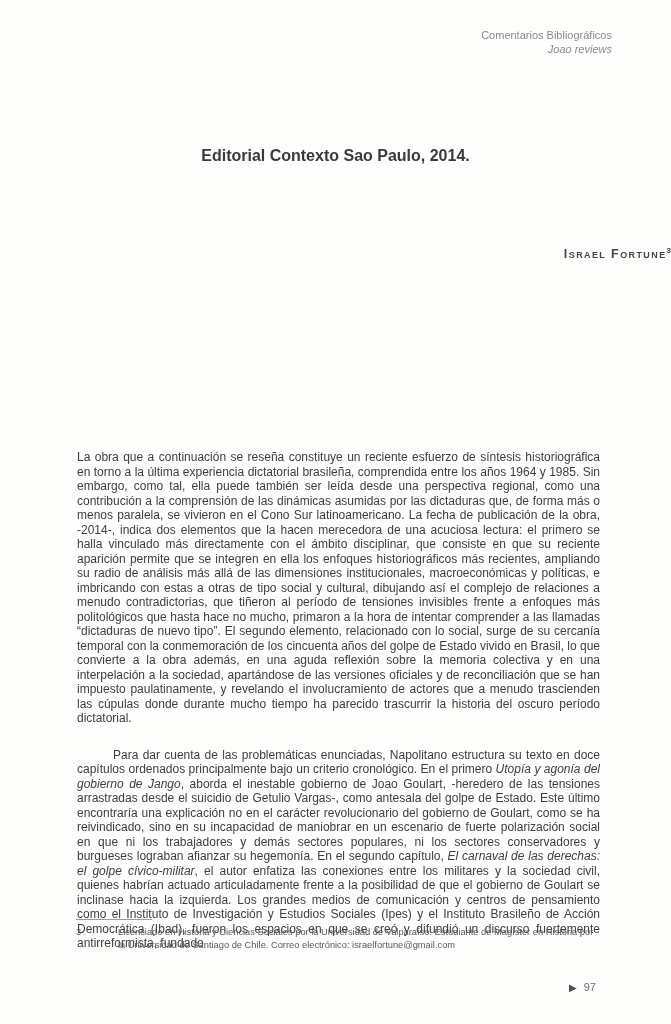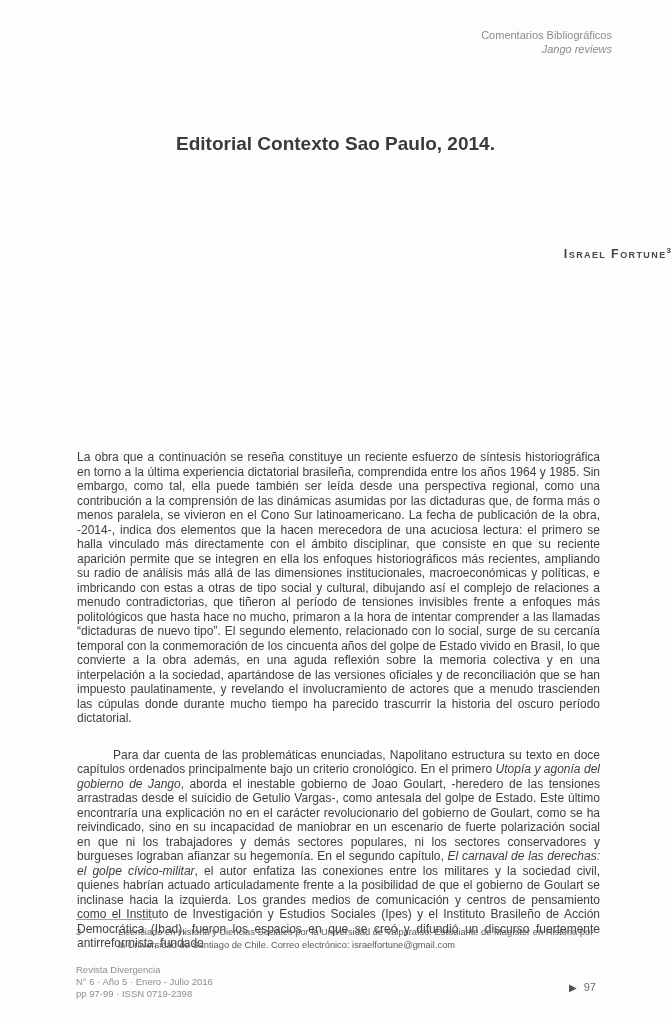--- a/index.html
+++ b/index.html
@@ -36,24 +36,24 @@
     color: #3a3a3a;
   }
   .title-line1 {
     font-size: 17.5px;
     font-weight: bold;
     line-height: 21px;
     letter-spacing: 0.1px;
   }
   .title-line1 .ital { font-style: italic; }
   .title-line2 {
-    font-size: 19px;
+    font-size: 16px;
     font-weight: bold;
     line-height: 17px;
-    margin-top: 4px;
+    margin-top: 16px;
   }
   
   .author-block {
     position: absolute;
     top: 246px;
     left: 0;
     width: 100%;
     text-align: right;
     font-size: 12.5px;
     font-weight: 600;
@@ -123,21 +123,21 @@
     margin-right: 7px;
   }
 </style>
 </head>
 <body>
 
 <div class="page">
 
   <div class="header-right">
     <div class="hr1">Comentarios Bibliográficos</div>
-    <div class="hr2">Jango reviews</div>
+    <div class="hr2">Joao reviews</div>
   </div>
 
   <div class="title-block">
     <div class="title-line2">Editorial Contexto Sao Paulo, 2014.</div>
   </div>
 
   <div class="author-block">
     <span>Israel Fortune</span><sup>3</sup>
   </div>
 
@@ -146,23 +146,18 @@
     <p class="para2"><span>Para dar cuenta de las problemáticas enunciadas, Napolitano estructura su texto en doce capítulos ordenados principalmente bajo un criterio cronológico. En el primero </span><span class="ital">Utopía y agonía del gobierno de Jango</span><span>, aborda el inestable gobierno de Joao Goulart, -heredero de las tensiones arrastradas desde el suicidio de Getulio Vargas-, como antesala del golpe de Estado. Este último encontraría una explicación no en el carácter revolucionario del gobierno de Goulart, como se ha reivindicado, sino en su incapacidad de maniobrar en un escenario de fuerte polarización social en que ni los trabajadores y demás sectores populares, ni los sectores conservadores y burgueses lograban afianzar su hegemonía. En el segundo capítulo, </span><span class="ital">El carnaval de las derechas: el golpe cívico-militar</span><span>, el autor enfatiza las conexiones entre los militares y la sociedad civil, quienes habrían actuado articuladamente frente a la posibilidad de que el gobierno de Goulart se inclinase hacia la izquierda. Los grandes medios de comunicación y centros de pensamiento como el Instituto de Investigación y Estudios Sociales (Ipes) y el Instituto Brasileño de Acción Democrática (Ibad), fueron los espacios en que se creó y difundió un discurso fuertemente antirreformista, fundado</span></p>
   </div>
 
   <div class="footnote-rule"></div>
 
   <div class="footnote">
     <span class="fn-num">3</span>
     <span class="fn-text">Licenciado en Historia y Ciencias Sociales por la Universidad de Valparaíso. Estudiante de Magíster en Historia por la Universidad de Santiago de Chile. Correo electrónico: israelfortune@gmail.com</span>
   </div>
 
-  <div class="footer-left">
-    <div>Revista Divergencia</div>
-    <div>N° 6 · Año 5 · Enero - Julio 2016</div>
-    <div>pp 97-99 · ISSN 0719-2398</div>
-  </div>
 
   <div class="page-number">
     <span class="arrow">▶</span><span>97</span>
   </div>
 
 </div>
 
 </body></html>

